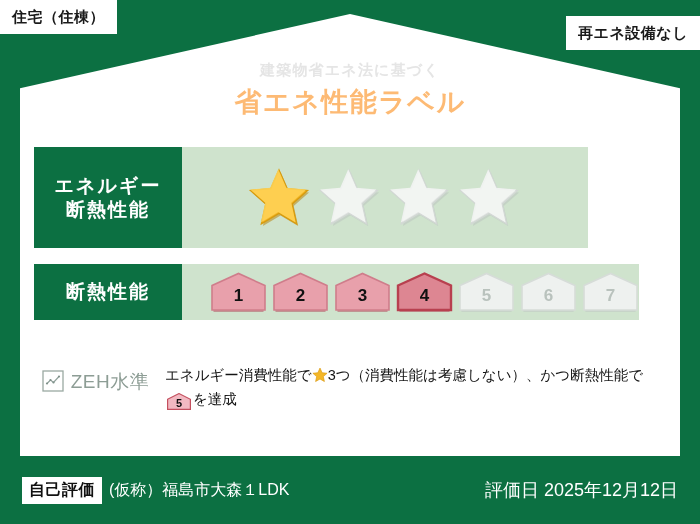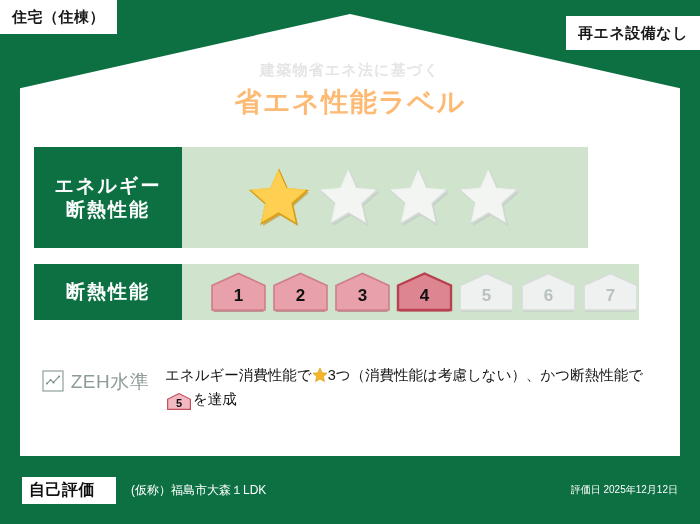--- a/index.html
+++ b/index.html
@@ -203,33 +203,33 @@
     align-items: center;
     padding: 0 22px 6px 22px;
     color: #ffffff;
   }
   #eval-type {
     background: #ffffff;
     color: #111111;
     font-size: 16px;
     font-weight: 700;
     line-height: 1;
-    padding: 5px 21px 6px 7px;
+    padding: 5px 7px 6px 7px;
     letter-spacing: .5px;
     flex: 0 0 auto;
   }
   #building-name {
-    font-size: 12px;
-    line-height: 1;
-    margin-left: 15px;
+    font-size: 16px;
+    line-height: 1;
+    margin-left: 7px;
     flex: 1 1 auto;
     white-space: nowrap;
   }
   #eval-date {
-    font-size: 10px;
+    font-size: 18px;
     line-height: 1;
     flex: 0 0 auto;
     white-space: nowrap;
   }
 </style>
 </head>
 <body>
 
 <div id="label-root">
 

